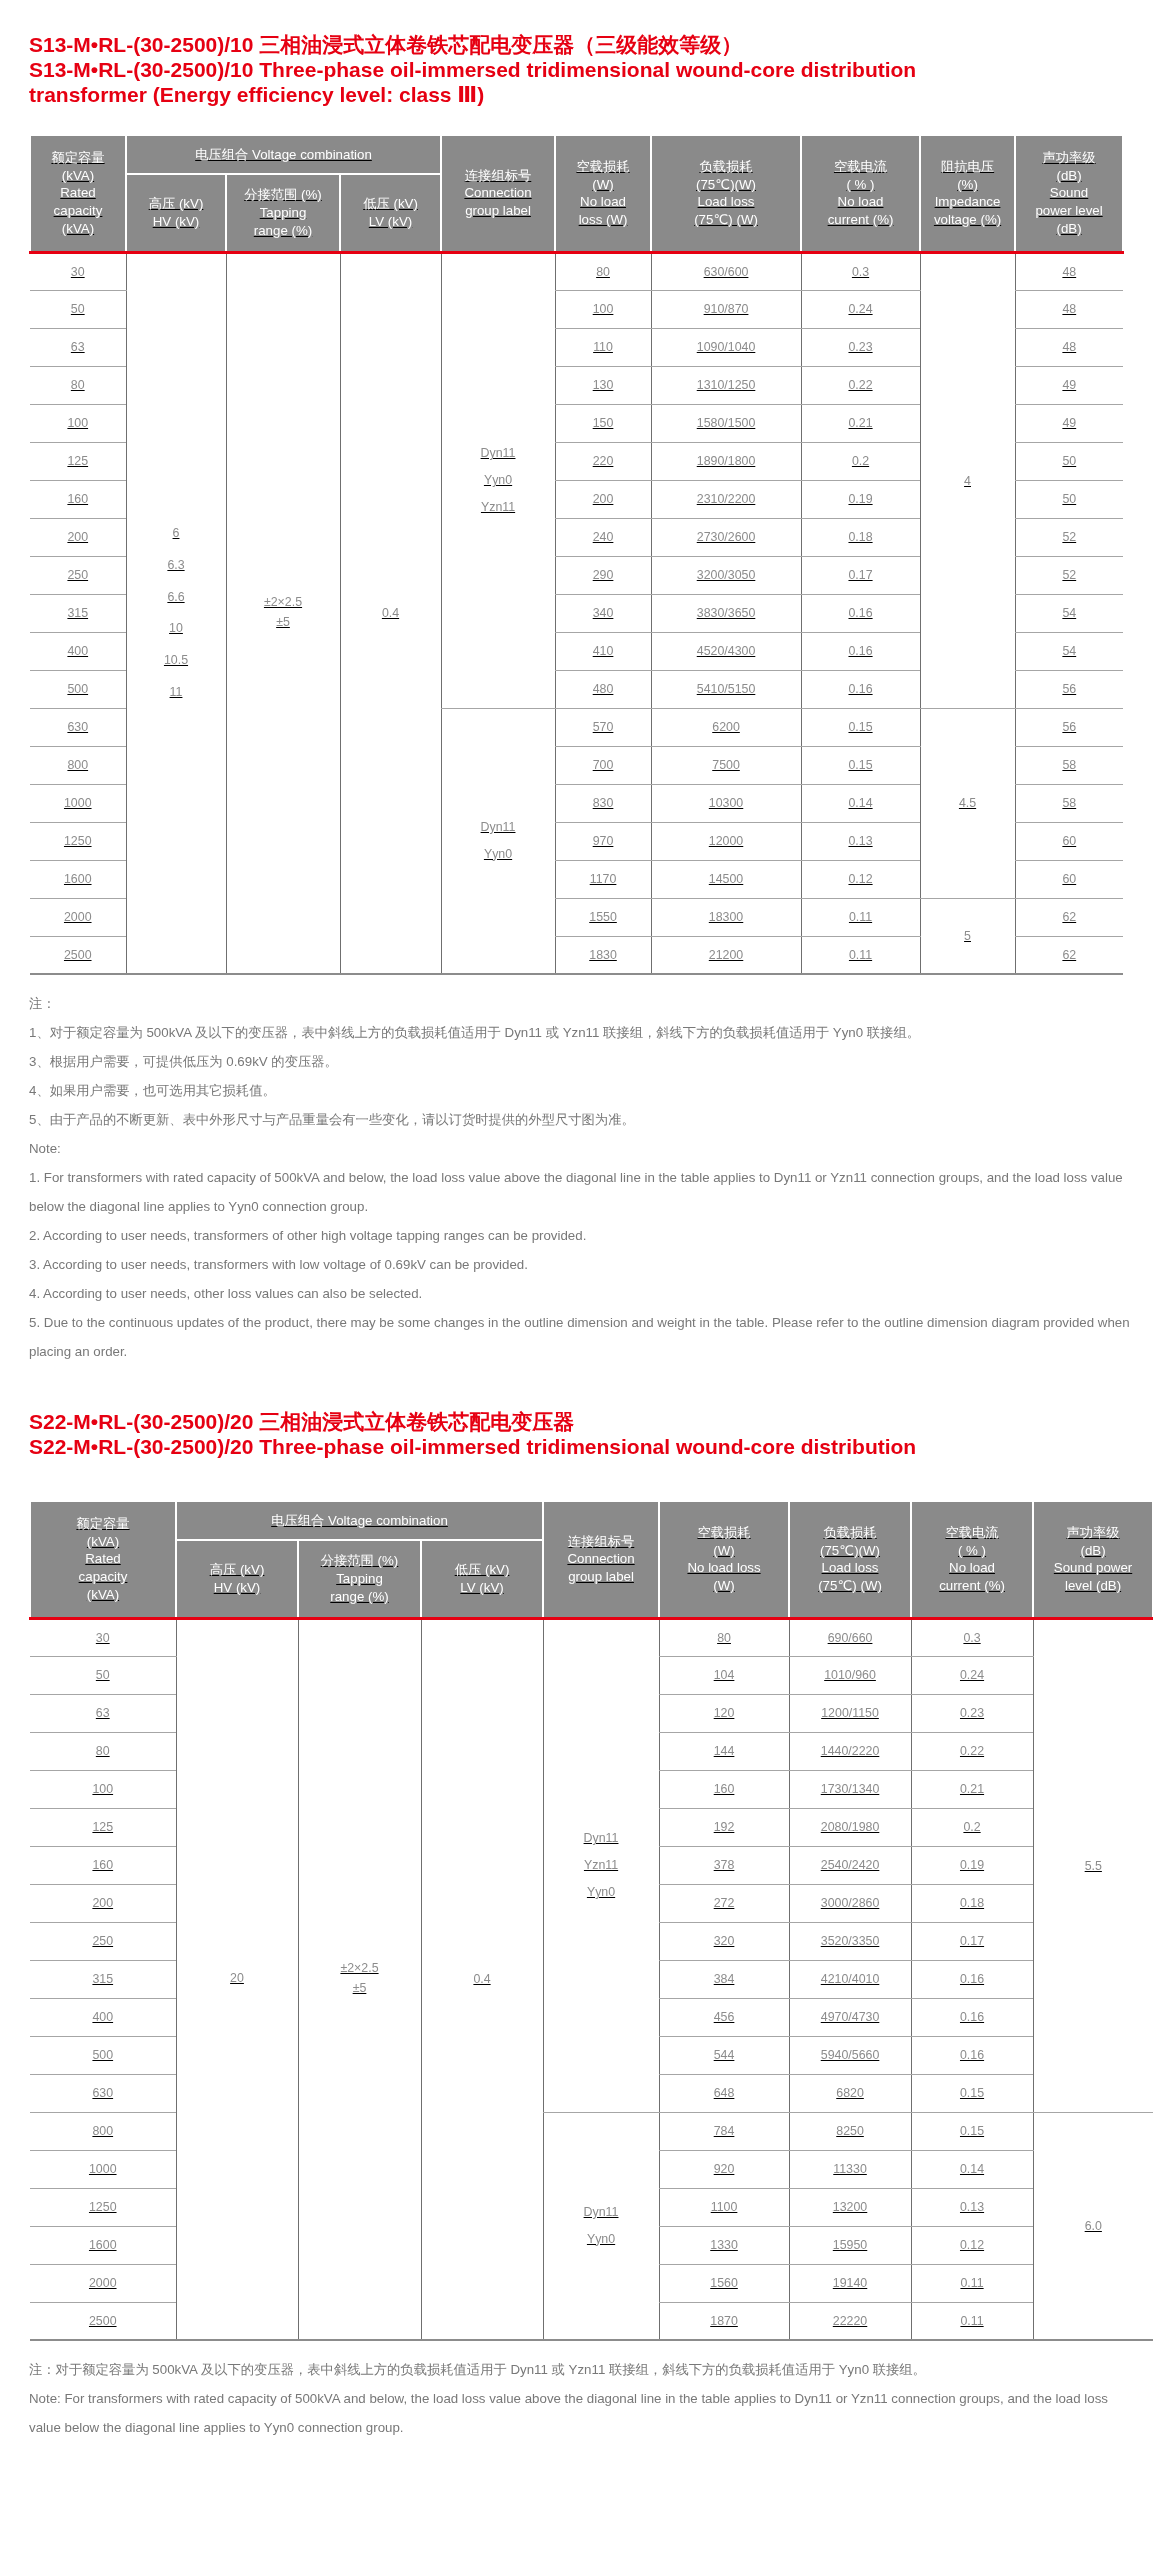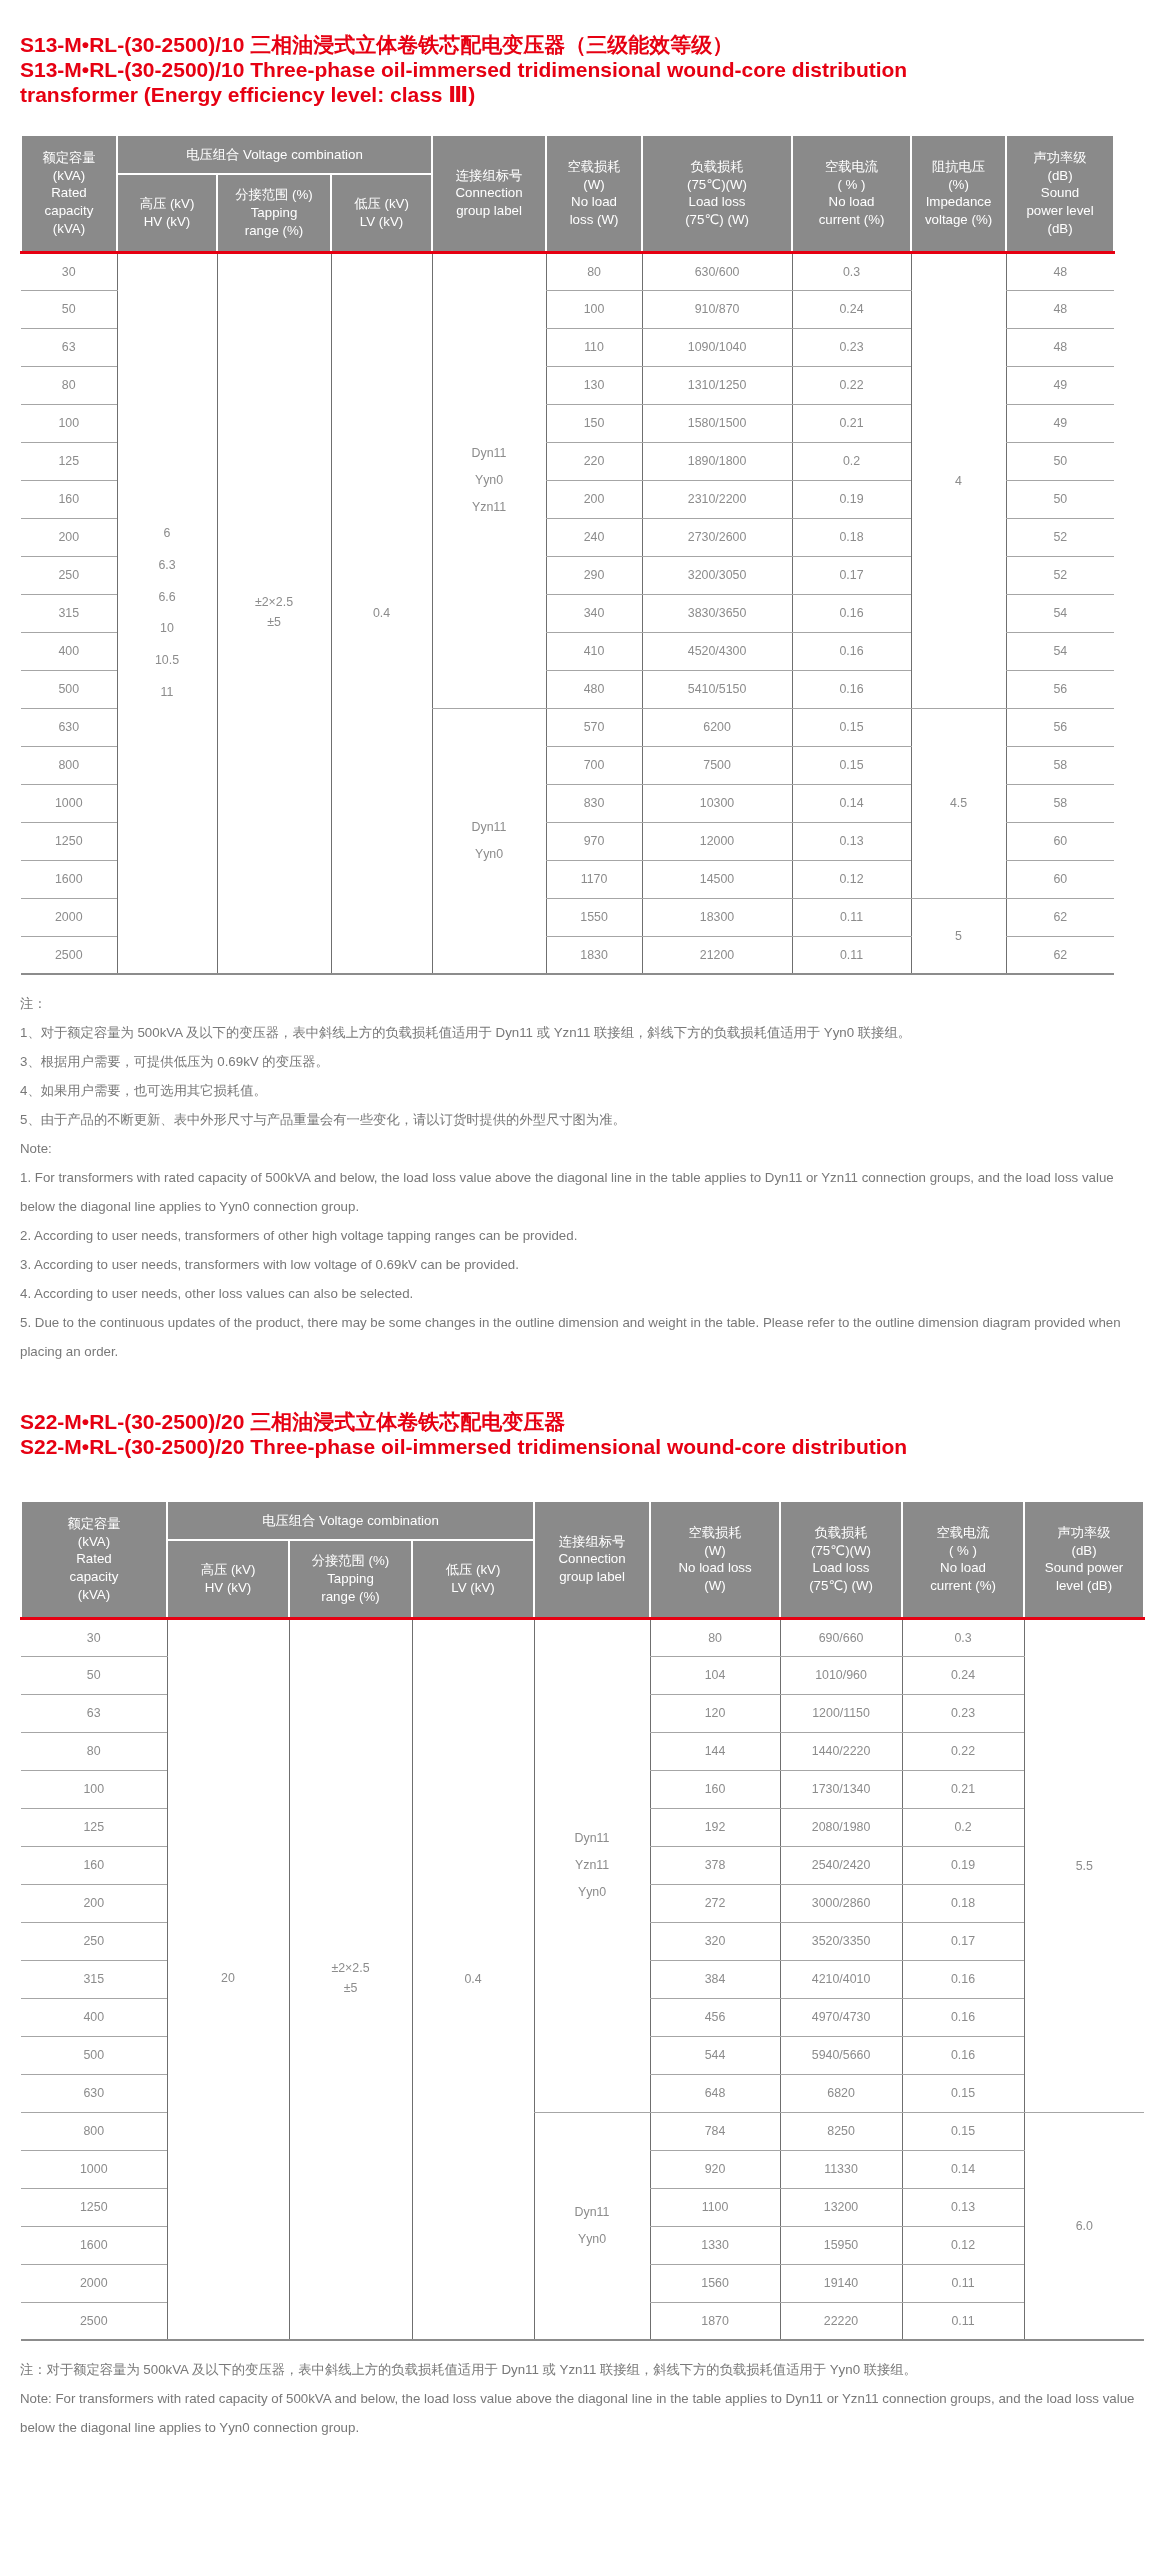--- a/index.html
+++ b/index.html
@@ -1,29 +1,29 @@
 <!DOCTYPE html>
 <html style="font-size:14px"><head>
 <meta charset="utf-8">
 <style>
   * { box-sizing: border-box; }
   html, body { margin: 0; padding: 0; }
   body {
     width: 1153px; height: 2576px; background: #ffffff;
     font-family: "Liberation Sans", "DejaVu Sans", sans-serif;
   }
-  .content { padding: 32px 16px 18px 20px; }
+  .content { padding: 32px 16px 18px 29px; }
 
   .title-block { margin: 0 0 27px 0; }
   .title-line {
     margin: 0; color: #e60012; font-weight: bold;
     font-size: 21px; line-height: 25px;
   }
 
-  table.spec { border-collapse: collapse; table-layout: fixed; border-bottom: 2.7px solid #8c8c8c; }
+  table.spec { border-collapse: collapse; table-layout: fixed; border-bottom: 2.7px solid #8c8c8c; text-decoration: underline; }
   .spec th {
     background: #8a8a8a; color: #ffffff; font-weight: normal;
     font-size: 13.3px; line-height: 1.32; text-align: center; vertical-align: middle;
     white-space: pre-line; border: 2.7px solid #ffffff; padding: 2.7px 1.8px;
   }
   .spec thead tr.h1 th { height: 39px; }
   .spec thead tr.h2 th { height: 78px; }
   .spec th.rb { border-bottom: 3.5px solid #e60012; }
   .spec td {
     color: #8c8c8c; font-size: 12.4px; text-align: center; vertical-align: middle;

